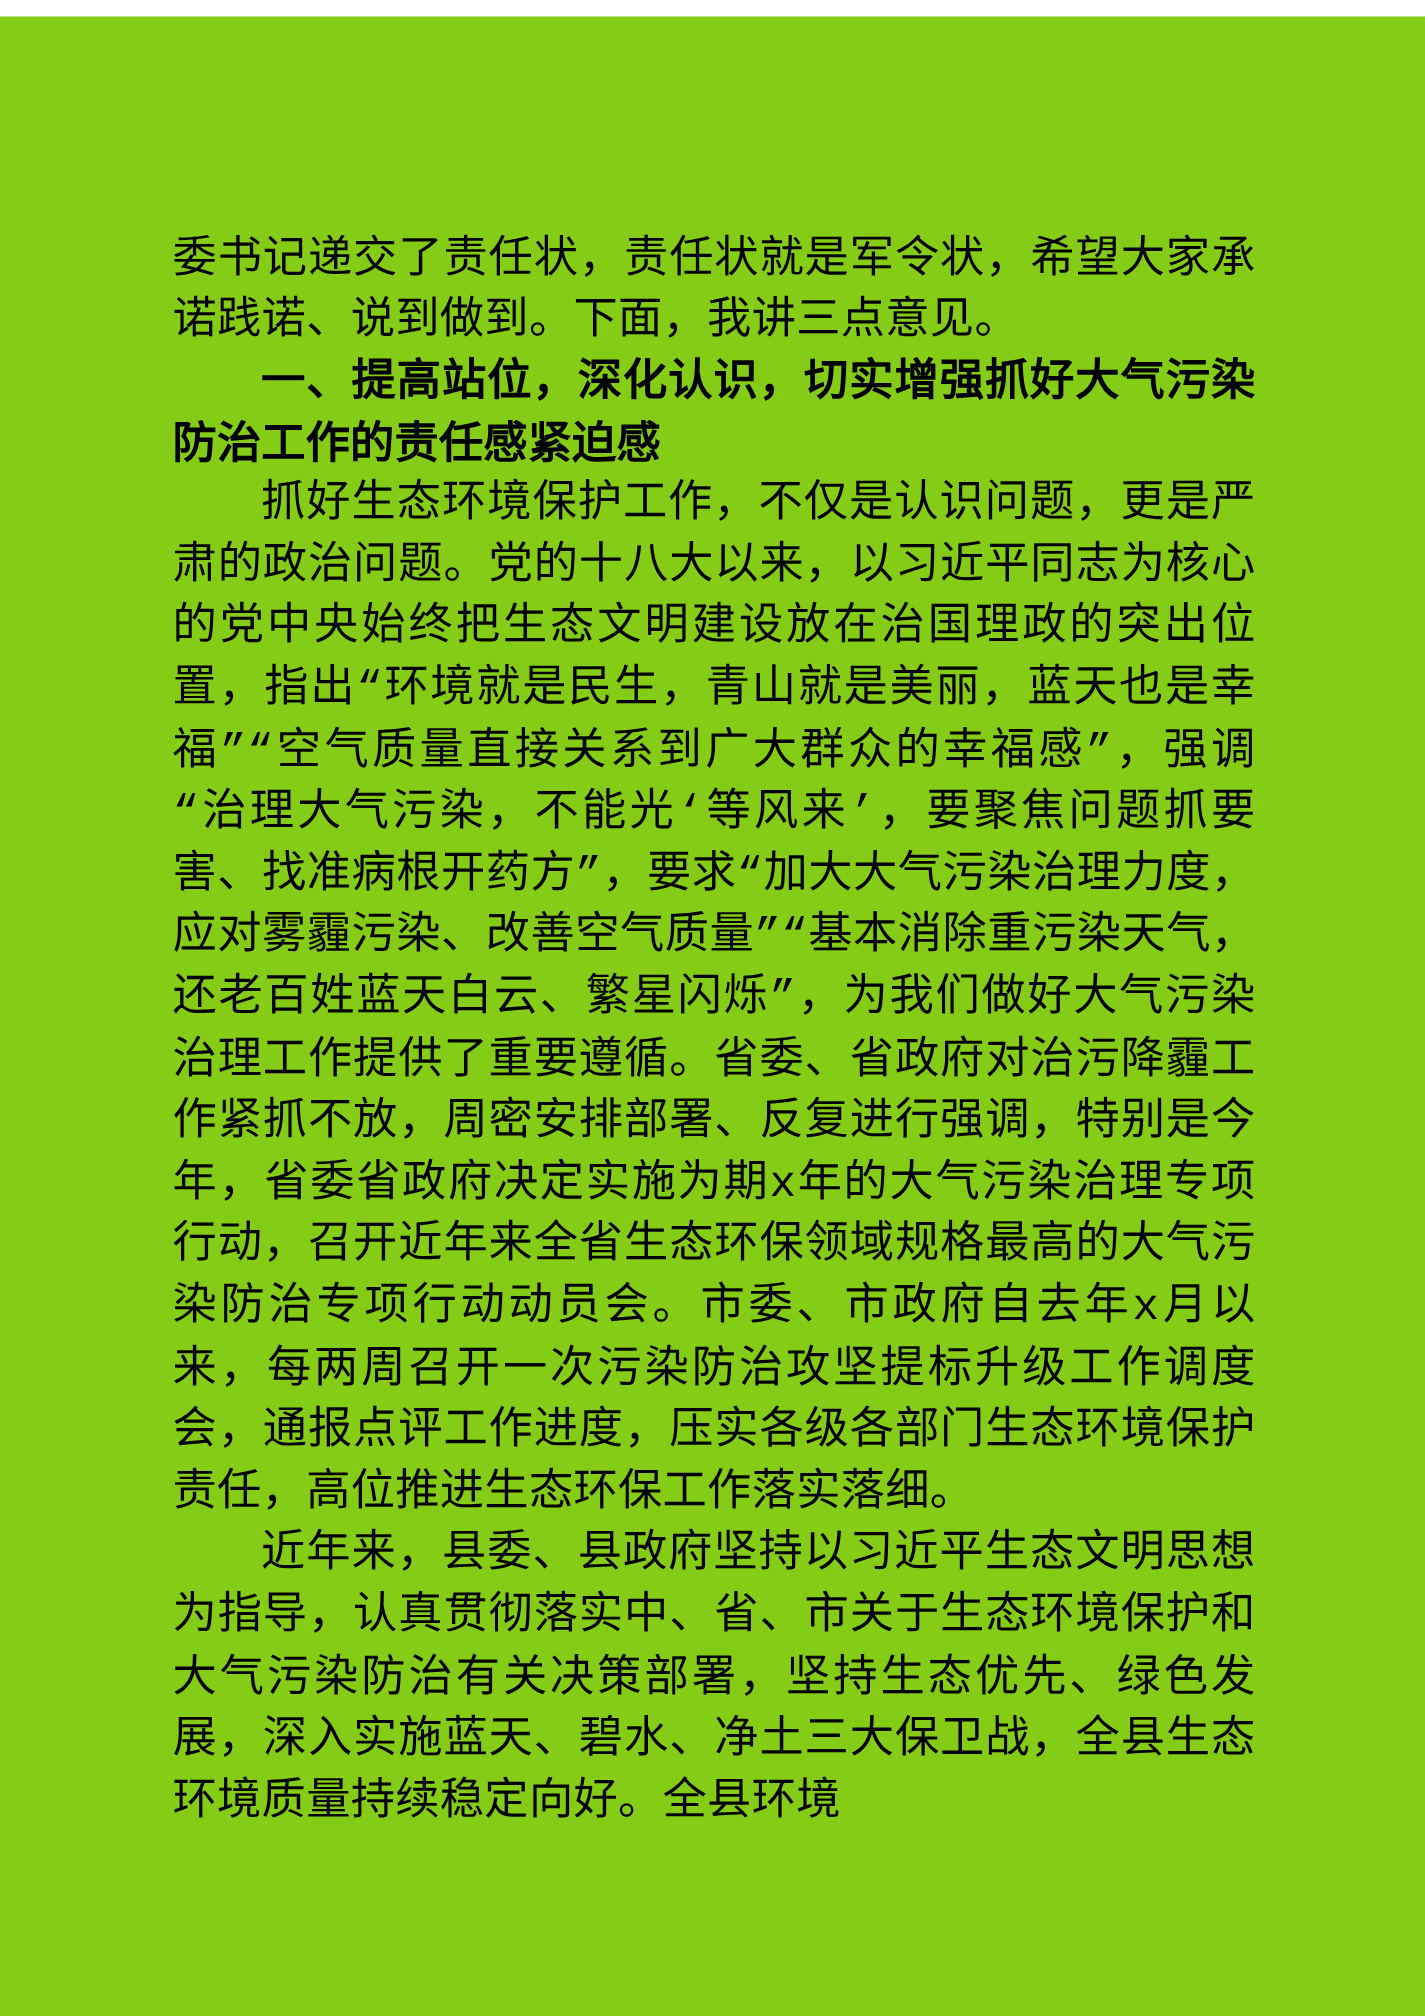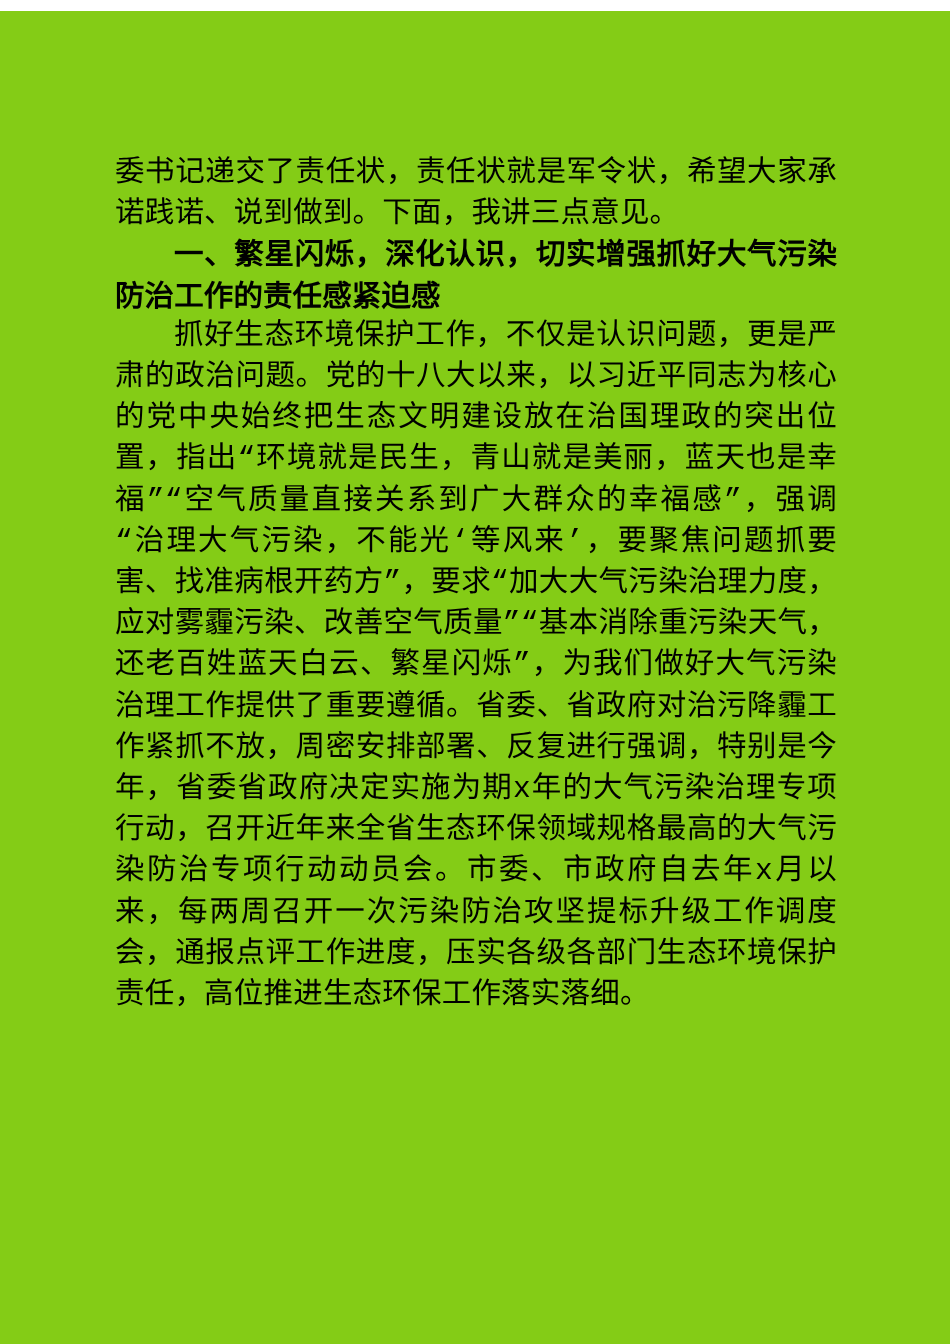--- a/index.html
+++ b/index.html
@@ -71,19 +71,20 @@
   }
 </style>
 </head>
 <body>
 
 <div id="page">
   <div id="text-column">
 
     <p class="para block">委书记递交了责任状，责任状就是军令状，希望大家承诺践诺、说到做到。下面，我讲三点意见。</p>
 
-    <h2 class="heading block">一、繁星闪烁，深化认识，切实增强抓好大气污染防治工作的责任感紧迫感</h2>
+    <h2 class="heading block">一、提高站位，深化认识，切实增强抓好大气污染防治工作的责任感紧迫感</h2>
 
     <p class="para indent block">抓好生态环境保护工作，不仅是认识问题，更是严肃的政治问题。党的十八大以来，以习近平同志为核心的党中央始终把生态文明建设放在治国理政的突出位置，指出“环境就是民生，青山就是美丽，蓝天也是幸福”“空气质量直接关系到广大群众的幸福感”，强调“治理大气污染，不能光‘等风来’，要聚焦问题抓要害、找准病根开药方”，要求“加大大气污染治理力度，应对雾霾污染、改善空气质量”“基本消除重污染天气，还老百姓蓝天白云、繁星闪烁”，为我们做好大气污染治理工作提供了重要遵循。省委、省政府对治污降霾工作紧抓不放，周密安排部署、反复进行强调，特别是今年，省委省政府决定实施为期x年的大气污染治理专项行动，召开近年来全省生态环保领域规格最高的大气污染防治专项行动动员会。市委、市政府自去年x月以来，每两周召开一次污染防治攻坚提标升级工作调度会，通报点评工作进度，压实各级各部门生态环境保护责任，高位推进生态环保工作落实落细。</p>
 
+    <p class="para indent block">近年来，县委、县政府坚持以习近平生态文明思想为指导，认真贯彻落实中、省、市关于生态环境保护和大气污染防治有关决策部署，坚持生态优先、绿色发展，深入实施蓝天、碧水、净土三大保卫战，全县生态环境质量持续稳定向好。全县环境</p>
 
   </div>
 </div>
 
 </body></html>

